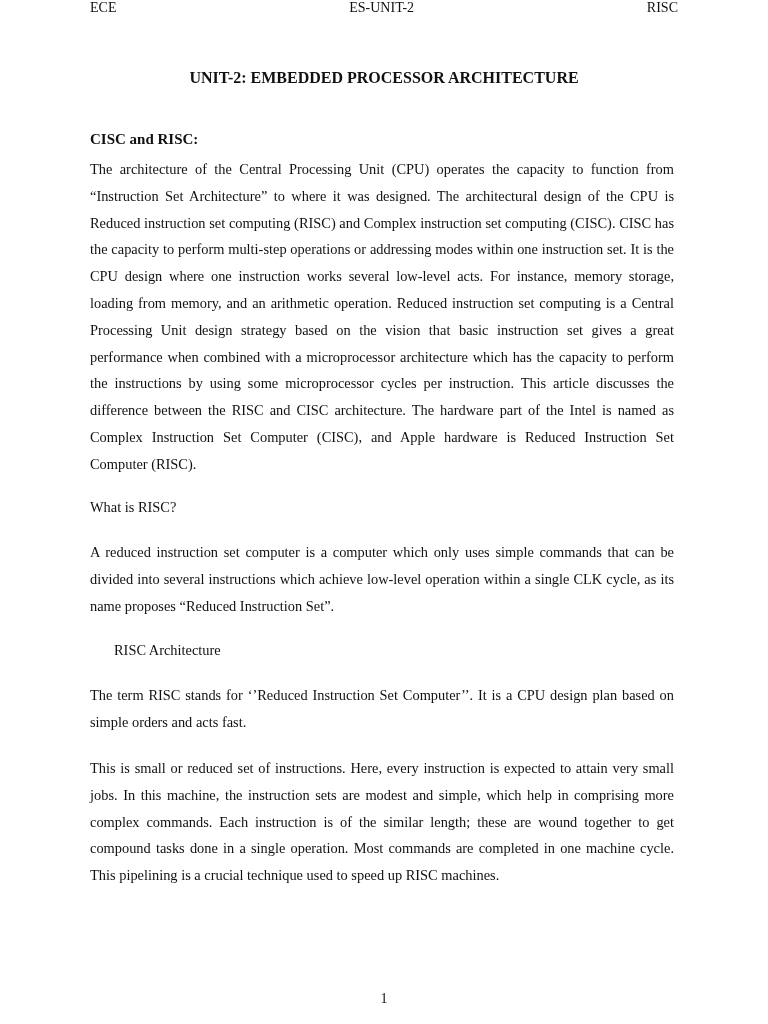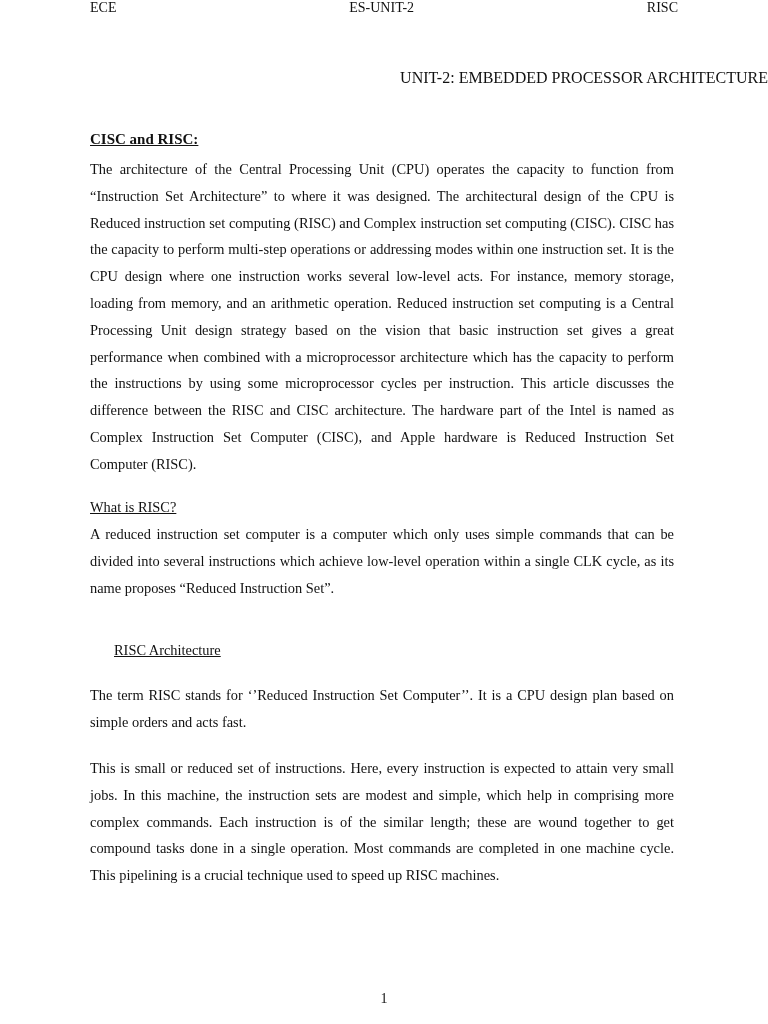--- a/index.html
+++ b/index.html
@@ -26,31 +26,30 @@
       display: flex;
       justify-content: space-between;
       gap: 18px;
     }
     .header span { display: block; }
     .title {
       position: absolute;
       top: 68px;
       left: 0;
       width: 768px;
-      text-align: right;
-      font-weight: normal;
+      text-align: center;
+      font-weight: bold;
       font-size: 16px;
       line-height: 20px;
     }
     .section-head {
       position: absolute;
       left: 90px;
       font-size: 14.4px;
       line-height: 18px;
-      text-decoration: underline;
     }
     .section-head.bold { font-weight: bold; font-size: 15px; }
     p.para {
       margin: 0;
       position: absolute;
       left: 90px;
       width: 584px;
       font-size: 14.4px;
       line-height: 26.8px;
       text-align: justify;
@@ -75,21 +74,21 @@
 </div>
 
 <div class="title">UNIT-2: EMBEDDED PROCESSOR ARCHITECTURE</div>
 
 <div class="section-head bold" style="top:130px;">CISC and RISC:</div>
 
 <p class="para" style="top:156px;">The architecture of the Central Processing Unit (CPU) operates the capacity to function from “Instruction Set Architecture” to where it was designed. The architectural design of the CPU is Reduced instruction set computing (RISC) and Complex instruction set computing (CISC). CISC has the capacity to perform multi-step operations or addressing modes within one instruction set. It is the CPU design where one instruction works several low-level acts. For instance, memory storage, loading from memory, and an arithmetic operation. Reduced instruction set computing is a Central Processing Unit design strategy based on the vision that basic instruction set gives a great performance when combined with a microprocessor architecture which has the capacity to perform the instructions by using some microprocessor cycles per instruction. This article discusses the difference between the RISC and CISC architecture. The hardware part of the Intel is named as Complex Instruction Set Computer (CISC), and Apple hardware is Reduced Instruction Set Computer (RISC).</p>
 
 <div class="section-head" style="top:498px;">What is RISC?</div>
 
-<p class="para" style="top:521px;">A reduced instruction set computer is a computer which only uses simple commands that can be divided into several instructions which achieve low-level operation within a single CLK cycle, as its name proposes “Reduced Instruction Set”.</p>
+<p class="para" style="top:539px;">A reduced instruction set computer is a computer which only uses simple commands that can be divided into several instructions which achieve low-level operation within a single CLK cycle, as its name proposes “Reduced Instruction Set”.</p>
 
 <div class="section-head" style="top:641px;margin-left:24px;">RISC Architecture</div>
 
 <p class="para" style="top:682px;">The term RISC stands for ‘’Reduced Instruction Set Computer’’. It is a CPU design plan based on simple orders and acts fast.</p>
 
 <p class="para" style="top:755px;">This is small or reduced set of instructions. Here, every instruction is expected to attain very small jobs. In this machine, the instruction sets are modest and simple, which help in comprising more complex commands. Each instruction is of the similar length; these are wound together to get compound tasks done in a single operation. Most commands are completed in one machine cycle. This pipelining is a crucial technique used to speed up RISC machines.</p>
 
 <div class="page-number">1</div>
 
 </body></html>

